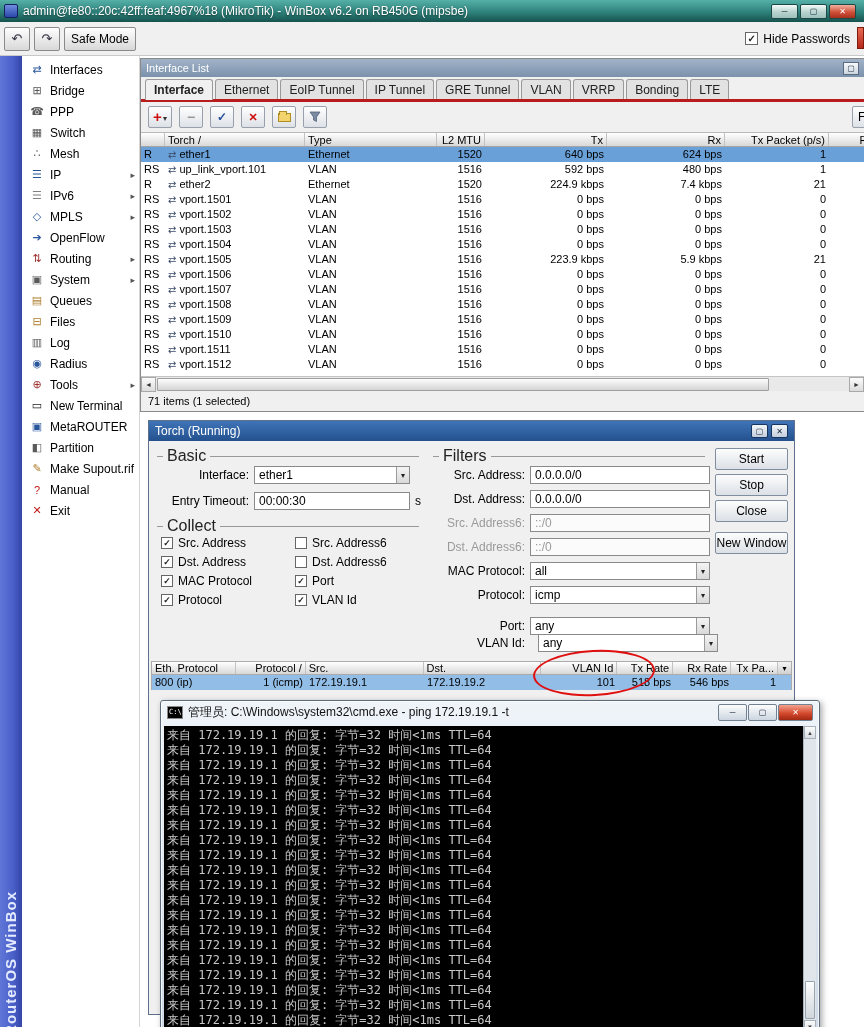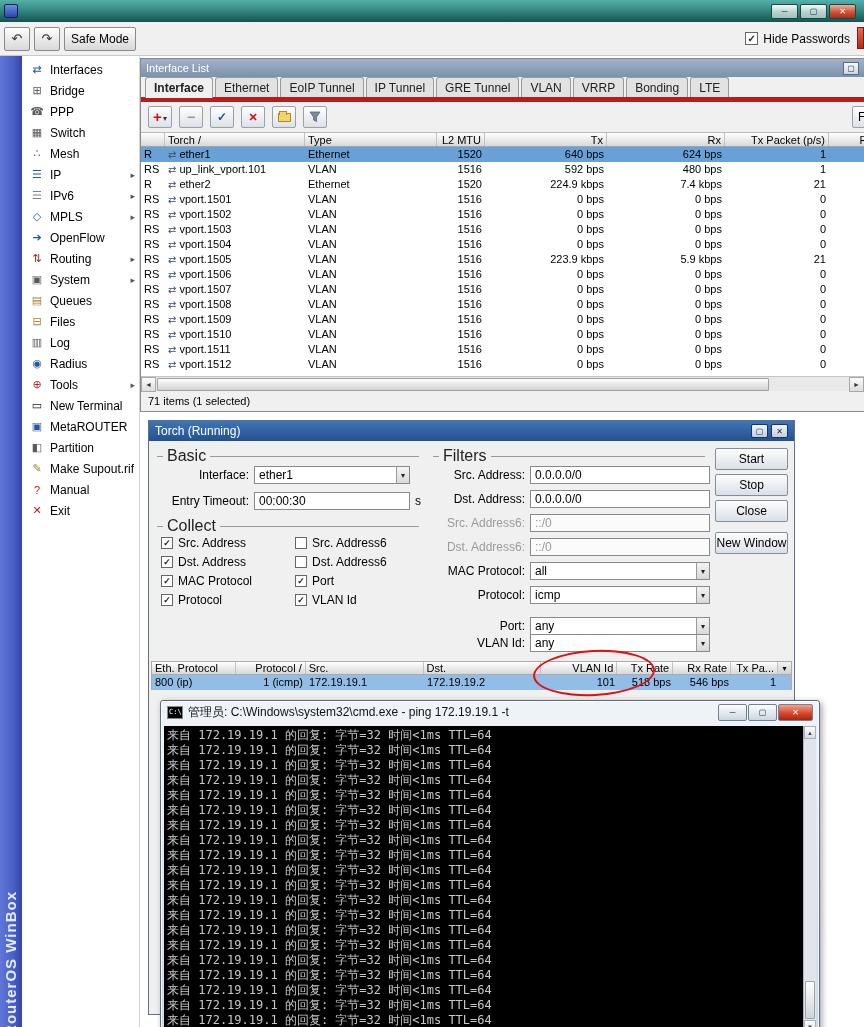--- a/index.html
+++ b/index.html
@@ -45,21 +45,21 @@
   .sb-arrow{margin-left:auto;font-size:9px;color:#555;}
 
   
   .ifwin{position:absolute;left:140px;top:58px;width:724px;height:354px;background:#f0f0f0;
     border:1px solid #8a8a8a;border-right:none;overflow:hidden;z-index:1;}
   .iftitle{height:18px;background:linear-gradient(180deg,#a2b3c8,#7b92ac);color:#fff;font-size:11px;
     display:flex;align-items:center;padding:0 5px;}
   .iftitle .wsmall{margin-left:auto;width:16px;height:13px;border:1px solid #5a6a80;background:linear-gradient(#f8fafc,#ccd6e0);
     font-size:8px;color:#234;display:flex;align-items:center;justify-content:center;}
   .wsmall.max2::before{content:'▢';}
-  .tabs{height:25px;display:flex;align-items:flex-end;padding:3px 4px 0;border-bottom:5px solid #b91c1c;background:#f0f0f0;}
+  .tabs{height:25px;display:flex;align-items:flex-end;padding:3px 4px 0;border-bottom:3px solid #b91c1c;background:#f0f0f0;}
   .tab{font-size:12px;padding:3px 8px 2px;border:1px solid #9a9a9a;border-bottom:none;border-radius:3px 3px 0 0;
     background:#e2e2e2;margin-right:2px;white-space:nowrap;color:#222;}
   .tab.active{background:#f0f0f0;font-weight:bold;padding-bottom:3px;position:relative;top:1px;}
   .ibar{height:30px;display:flex;align-items:center;padding:0 7px;position:relative;}
   .ibtn{height:22px;min-width:24px;border:1px solid #97a0ac;border-radius:2px;background:linear-gradient(#ffffff,#dde1e6);
     display:flex;align-items:center;justify-content:center;margin-right:7px;gap:1px;}
   .plus-g::before{content:'+';color:#cc1111;font-weight:bold;font-size:15px;line-height:1;}
   .caret-g::before{content:'▾';font-size:8px;color:#333;}
   .minus-g::before{content:'−';color:#9a9a9a;font-weight:bold;font-size:14px;}
   .check-g::before{content:'✓';color:#234f9a;font-weight:bold;font-size:12px;}
@@ -163,20 +163,21 @@
   .csthumb{position:absolute;left:1px;right:1px;bottom:14px;height:38px;background:linear-gradient(#fdfdfd,#cfd6dc);
     border:1px solid #9aa4ad;border-radius:1px;}
 </style>
 </head>
 <body>
 
 <div id="app">
 
   <div class="titlebar">
     <span class="app-ico"></span>
+    <span class="title-text">admin@fe80::20c:42ff:feaf:4967%18 (MikroTik) - WinBox v6.2 on RB450G (mipsbe)</span>
     <span class="win-btns">
       <span class="wbtn min"></span>
       <span class="wbtn max"></span>
       <span class="wbtn close"></span>
     </span>
   </div>
 
   <div class="topbar">
     <span class="tb-btn sq undo"></span>
     <span class="tb-btn sq redo"></span>
@@ -652,21 +653,21 @@
               <span class="dd"></span>
             </span>
           </div>
           <div class="f-row" style="top: 168px; margin-top: 7px;">
             <span class="f-lbl">Port:</span>
             <span class="field">
               <span>any</span>
               <span class="dd"></span>
             </span>
           </div>
-          <div class="f-row" style="top: 192px;">
+          <div class="f-row" style="top: 192px; gap: 8px;">
             <span class="f-lbl">VLAN Id:</span>
             <span class="field">
               <span>any</span>
               <span class="dd"></span>
             </span>
           </div>
         </div>
       <div>
           <div class="t-btn" style="top: 7px;">Start</div>
           <div class="t-btn" style="top: 33px;">Stop</div>

